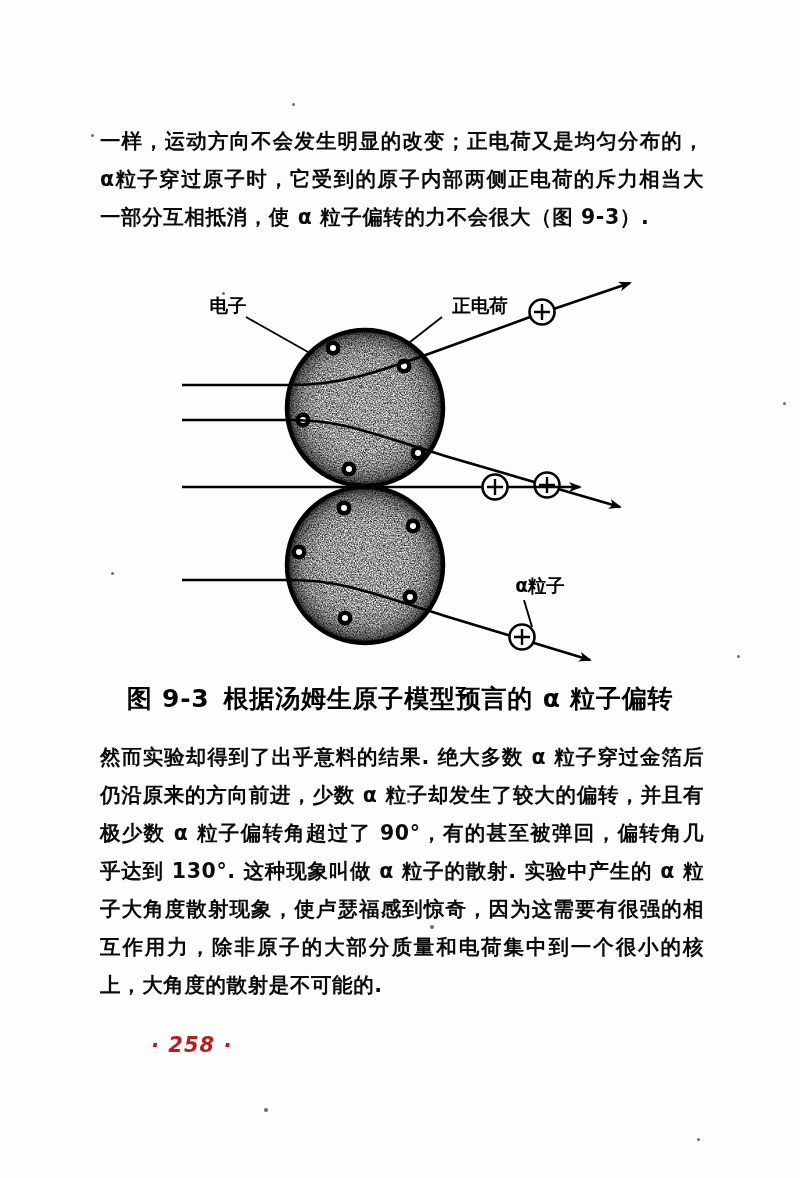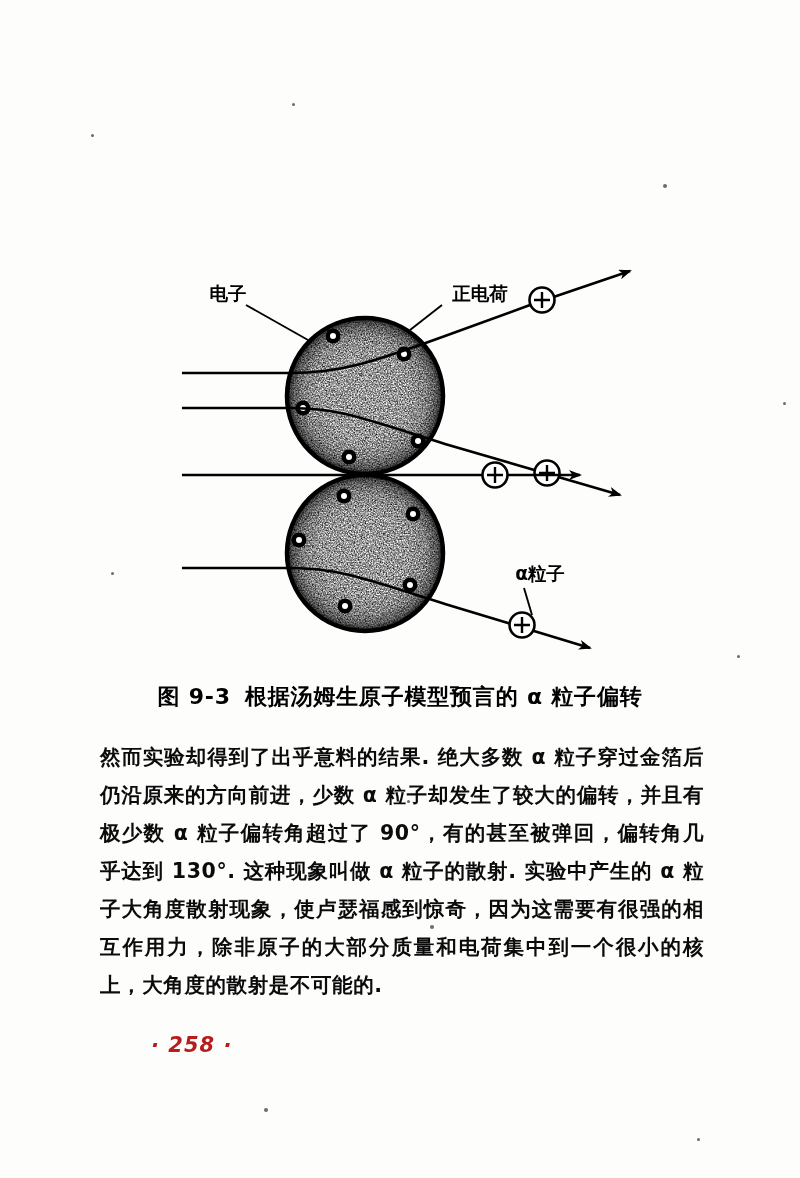--- a/index.html
+++ b/index.html
@@ -47,33 +47,33 @@
     text-decoration: underline;
     text-decoration-style: wavy;
     text-decoration-thickness: 1.4px;
     text-underline-offset: 4px;
   }
 
   
   .figure {
     position: absolute;
     left: 100px;
-    top: 268px;
+    top: 280px;
     width: 604px;
     height: 400px;
   }
   .figure svg { display: block; }
 
   .fig-caption {
     position: absolute;
     left: 0;
     top: 682px;
     width: 800px;
     text-align: center;
-    font-size: 22px;
+    font-size: 25px;
     font-weight: 700;
     letter-spacing: 0.8px;
     color: #000;
   }
   .fig-caption .capnum { margin-right: 14px; }
 
   
   .folio {
     position: absolute;
     left: 108px;
@@ -92,20 +92,23 @@
     background: #3a3a3a;
     border-radius: 50%;
     opacity: .75;
   }
 </style>
 </head>
 <body>
 
 <div class="page">
 
+  <div class="textcol top-para">
+    <div class="para">一样，运动方向不会发生明显的改变；正电荷又是均匀分布的，α粒子穿过原子时，它受到的原子内部两侧正电荷的斥力相当大一部分互相抵消，使 α 粒子偏转的力不会很大（图 9-3）.</div>
+  </div>
 
   <div class="figure">
     <svg width="604" height="400" viewBox="0 0 604 400" xmlns="http://www.w3.org/2000/svg">
       <defs>
 
         <radialGradient id="stip" cx="50%" cy="50%" r="50%">
           <stop offset="0%" stop-color="#ffffff"></stop>
           <stop offset="55%" stop-color="#fbfbfb"></stop>
           <stop offset="78%" stop-color="#d8d8d8"></stop>
           <stop offset="92%" stop-color="#8f8f8f"></stop>

